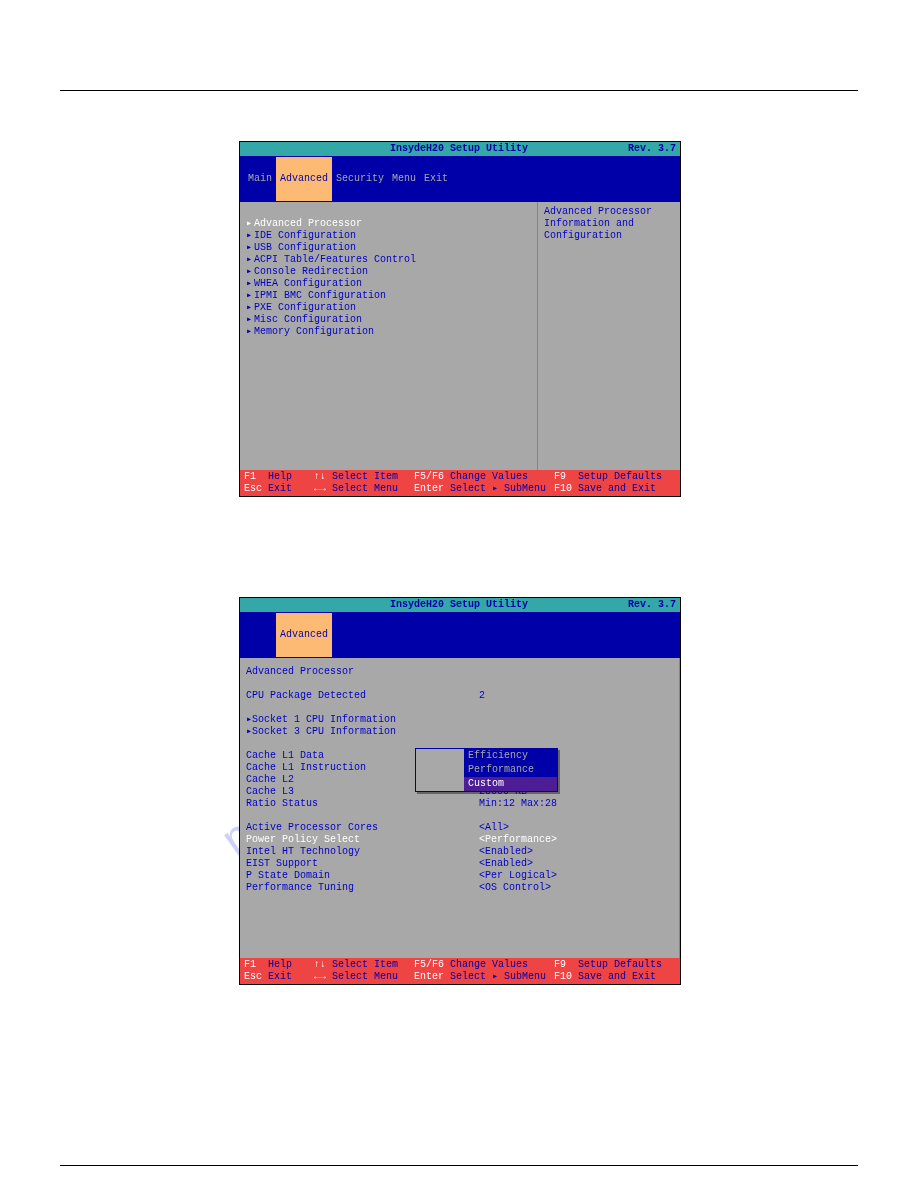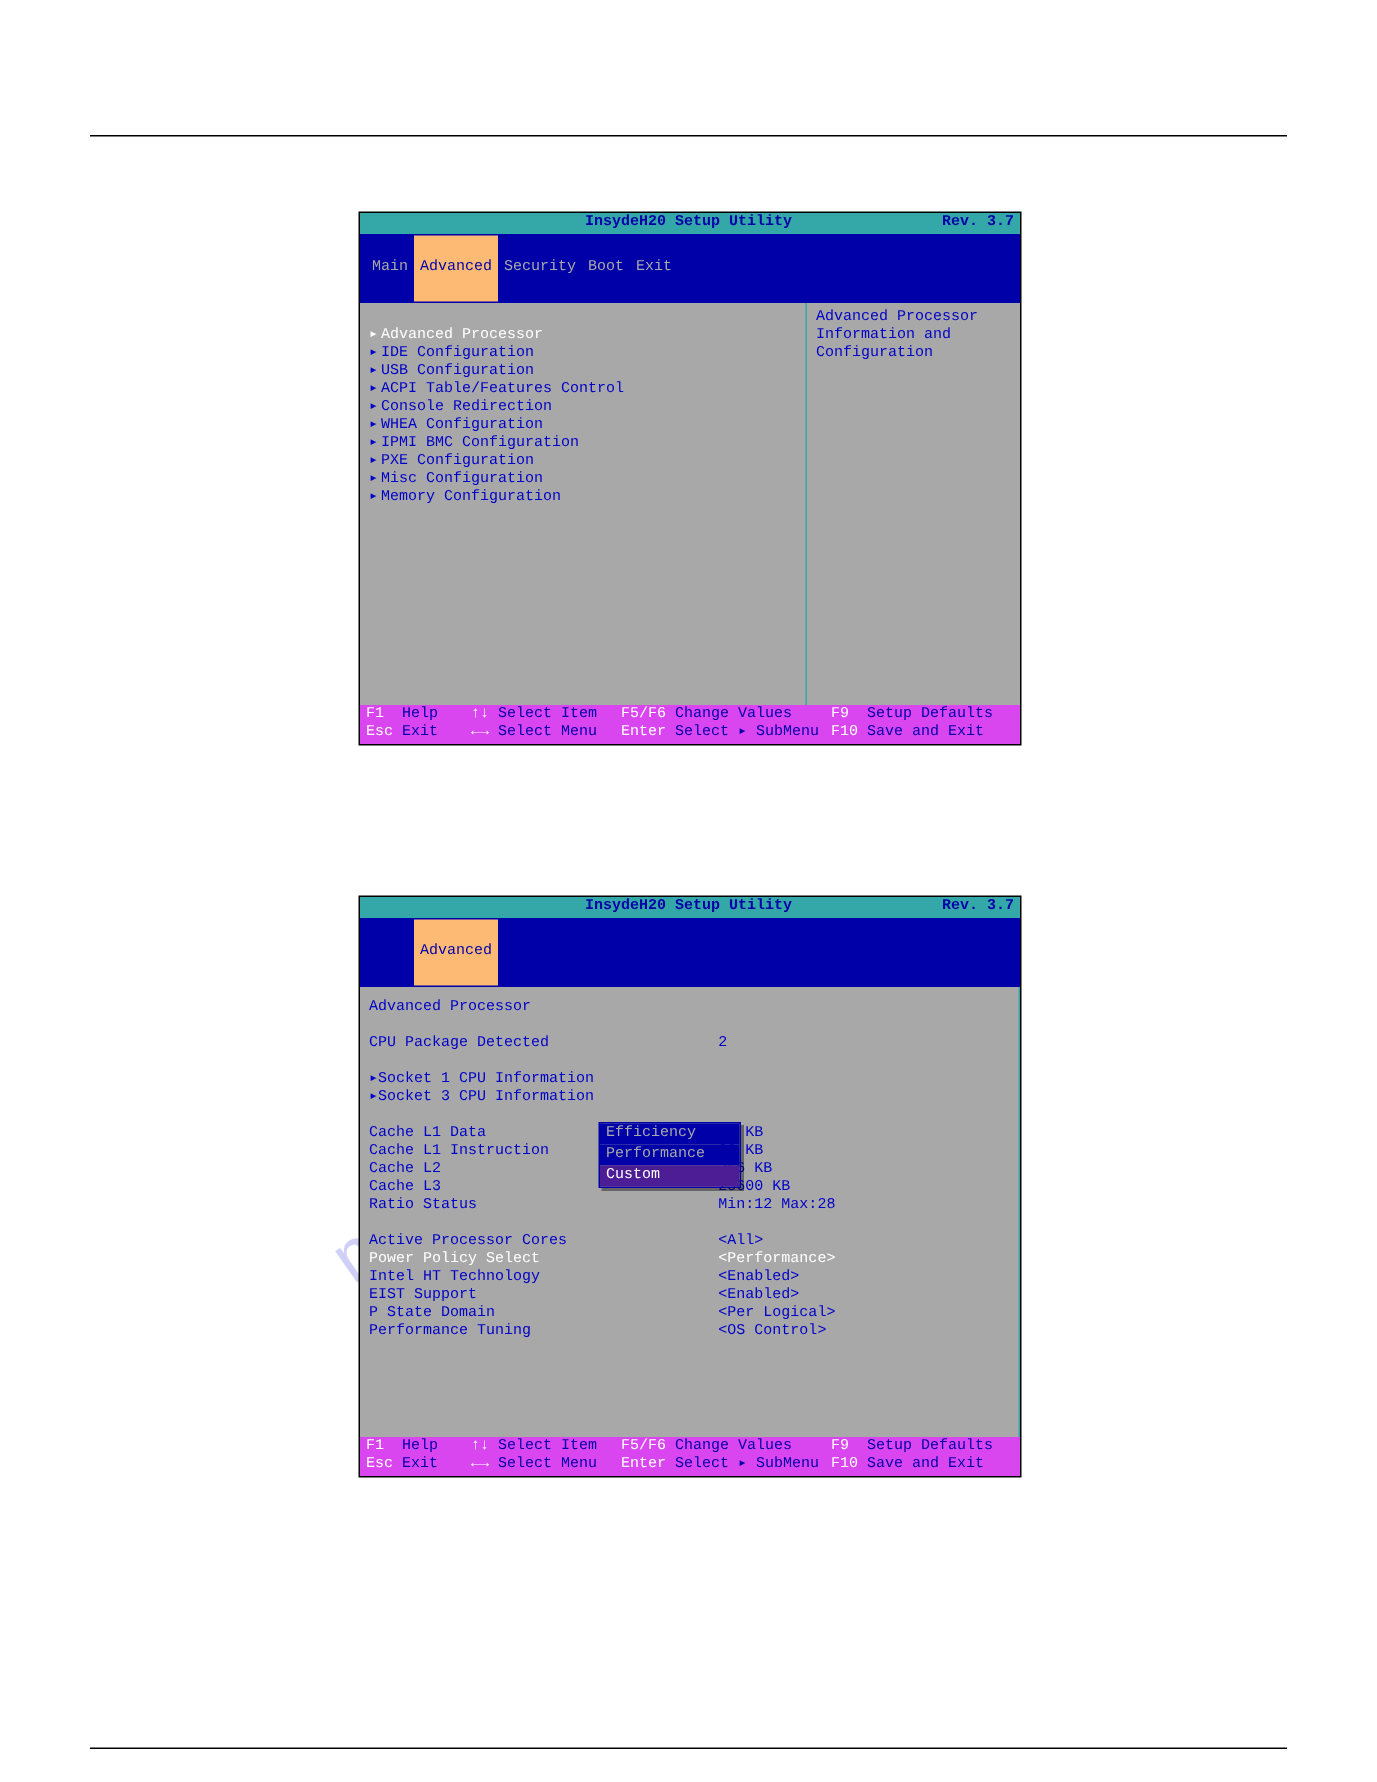--- a/index.html
+++ b/index.html
@@ -89,43 +89,44 @@
   }
   .menu-list .item .arrow {
     color: #0000c8;
     width: 8px;
   }
   .menu-list .item.sel {
     color: #ffffff;
   }
   .menu-list .item.sel .arrow { color: #ffffff; }
   .help-bar {
-    background: #d946ef;
+    background: #ef4444;
     color: #0000a8;
     font-family: "Courier New", monospace;
     font-size: 10px;
     line-height: 12px;
     padding: 1px 4px;
   }
   .help-bar .row { display: flex; }
   .help-bar .cell { display:inline-block; }
   .k { color: #ffffff; }
   
   .proc-list .line { display: flex; }
   .proc-list .lbl { flex: 1.2; white-space: pre; }
   .proc-list .val { flex: 1; color: #0000c8; white-space: pre; }
   .highlight-row { color: #ffffff; }
   .highlight-row .val { color: #ffffff; }
   .popup {
     position: absolute;
-    left: 159px;
+    left: 175px;
     top: 90px;
     width: 93px;
     border: 1px solid #0000a8;
     box-shadow: 2px 2px 0 rgba(0,0,0,0.4);
+    padding-left: 48px;
   }
   .popup .popt {
     background: #0000a8;
     color: #a8a8a8;
     padding: 1px 4px;
   }
   .popup .popt.sel {
     background: #4c1d95;
     color: #ffffff;
   }
@@ -163,21 +164,21 @@
     <div class="wm-text">manualshive.com</div>
 
   <div class="figure-wrap">
     <div class="bios-panel">
       <div class="title-bar">
         <span style="visibility:hidden">x</span>
         <span class="title-center">InsydeH20 Setup Utility</span>
         <span class="title-right">Rev. 3.7</span>
       </div>
       <div class="tab-row">
-        <span>Main</span><span class="active">Advanced</span><span>Security</span><span>Boot</span><span>Exit</span>
+        <span>Main</span><span class="active">Advanced</span><span>Security</span><span>Menu</span><span>Exit</span>
       </div>
       <div class="body-area">
         <div class="left-pane menu-list">
           <div style="height:12px"></div>
           <div class="item sel">
                 <span class="arrow">▸</span>
                 <span>Advanced Processor</span>
               </div>
           <div class="item">
                 <span class="arrow">▸</span>

